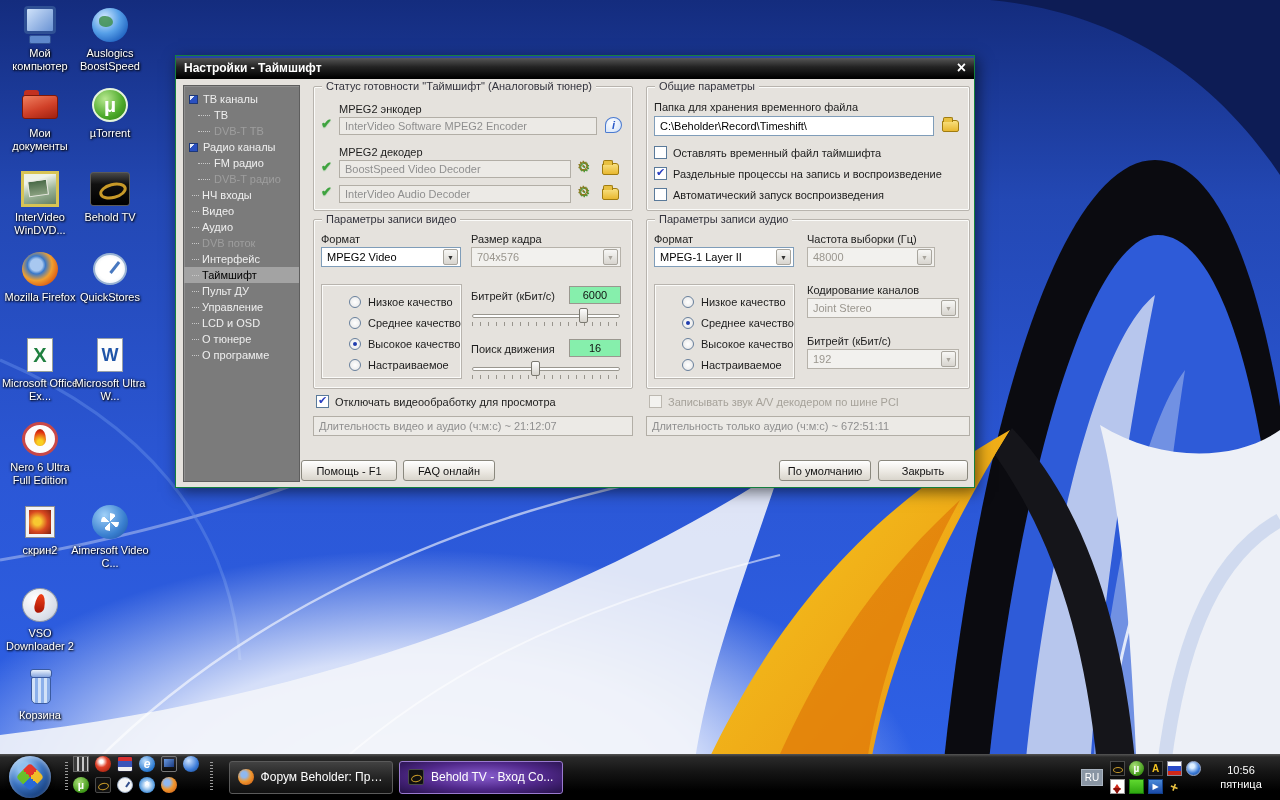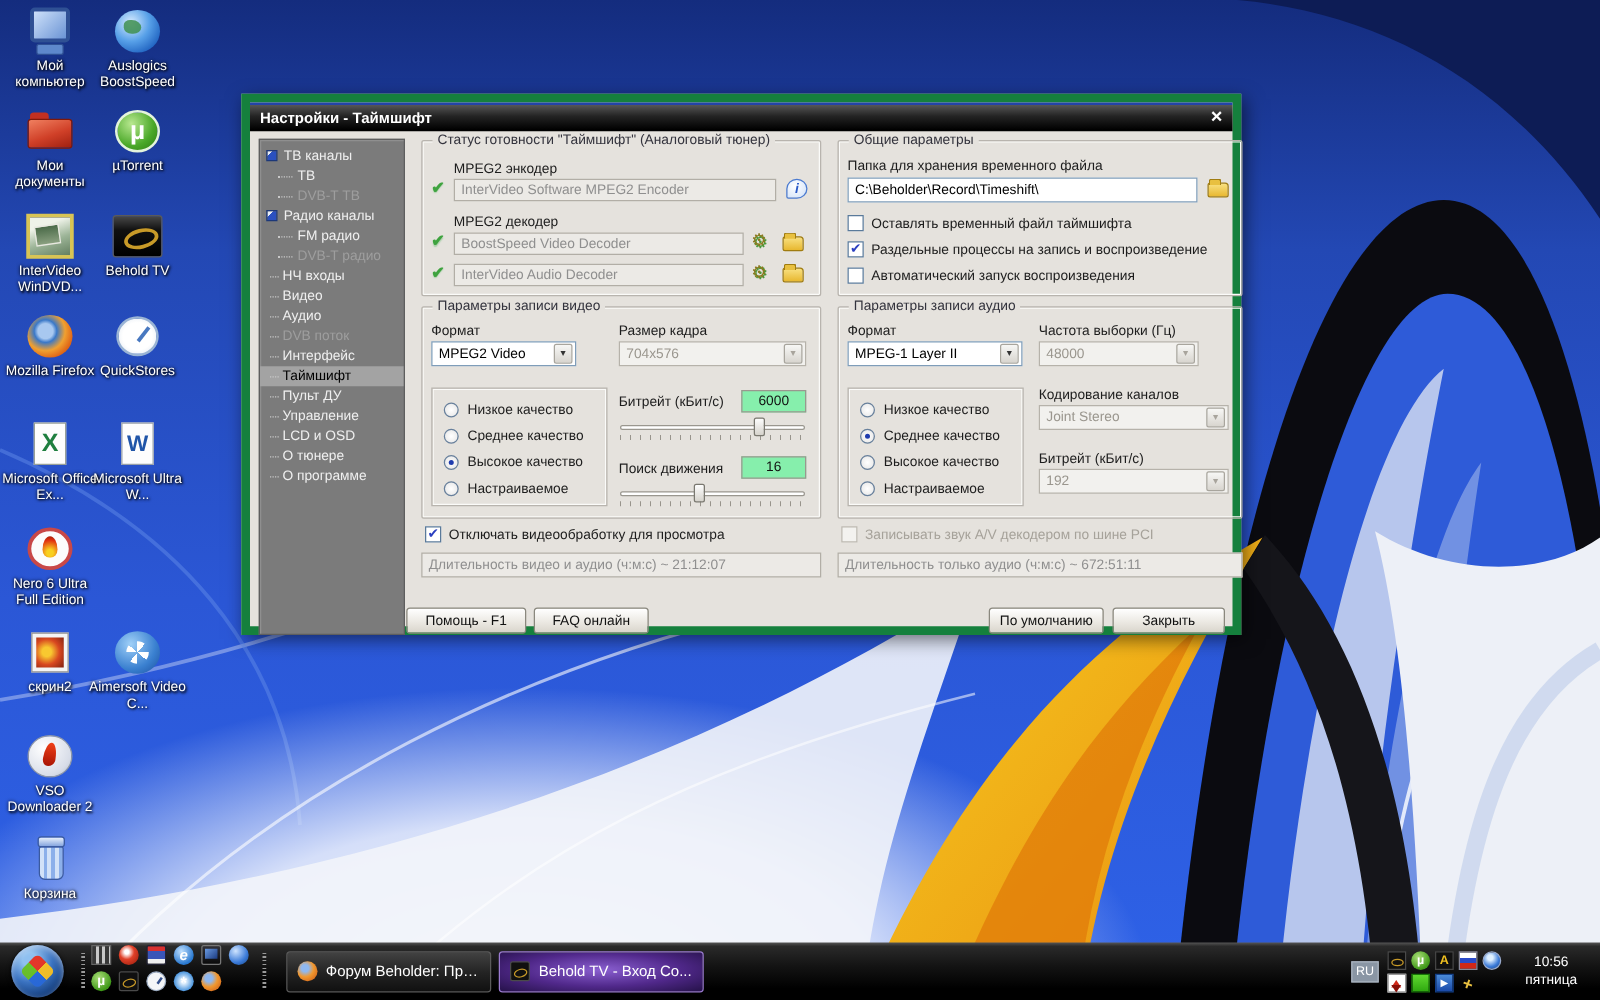--- a/index.html
+++ b/index.html
@@ -50,22 +50,22 @@
   .ic-nero::before{inset:2px;border-radius:50%;background:#fcfcfc;border:3px solid #c84848}
   .ic-nero::after{left:14px;top:9px;width:12px;height:17px;background:radial-gradient(circle at 50% 78%,#f8d020 18%,#e03010 70%,#901808);border-radius:50% 50% 45% 45%/62% 62% 38% 38%}
   .ic-aimersoft::before{inset:2px;border-radius:50%;background:radial-gradient(circle at 35% 30%,#9fd0f8,#3a80d0 60%,#1b4f9e)}
   .ic-aimersoft::after{left:11px;top:10px;width:18px;height:18px;border-radius:50%;background:conic-gradient(#fff 0 40deg,rgba(255,255,255,0) 40deg 90deg,#fff 90deg 130deg,rgba(255,255,255,0) 130deg 180deg,#fff 180deg 220deg,rgba(255,255,255,0) 220deg 270deg,#fff 270deg 310deg,rgba(255,255,255,0) 310deg)}
   .ic-vso::before{inset:2px;border-radius:50%;background:radial-gradient(circle at 35% 30%,#ffffff,#d8dde8 70%,#aeb8c8);border:1px solid #8f98a8}
   .ic-vso::after{left:15px;top:8px;width:10px;height:19px;background:linear-gradient(#f04018,#a81404);border-radius:50% 50% 60% 40%/70% 70% 30% 30%;transform:rotate(10deg)}
   .ic-trash::before{left:10px;top:1px;width:20px;height:7px;background:linear-gradient(#eaf2fc,#84a4de);border:1px solid #3a5a9f;border-radius:3px}
   .ic-trash::after{left:11px;top:9px;width:18px;height:25px;background:repeating-linear-gradient(90deg,#d2e2f8 0 3px,#8cb0ea 3px 6px);border:1px solid #3a5a9f;border-radius:2px 2px 5px 5px}
 
   
-  .dlg { position:absolute; left:193px; top:55px; width:800px; height:433px;
-         background:#e5e2dd; border:7px solid #15803d; box-shadow:3px 4px 14px rgba(0,0,0,.55);margin-top:20px; }
+  .dlg { position:absolute; left:175px; top:55px; width:800px; height:433px;
+         background:#e5e2dd; border:1px solid #15803d; box-shadow:3px 4px 14px rgba(0,0,0,.55); }
   .dlg-title { height:23px; background:linear-gradient(#565656,#232323 45%,#000); border-top:2px solid #2444a8;
                border-bottom:1px solid #000; display:flex; align-items:center; padding:0 8px; }
   .dlg-title .t { color:#fff; font-weight:bold; font-size:12px; }
   .dlg-title .x { margin-left:auto; color:#fff; font-weight:bold; font-size:16px; line-height:16px; cursor:default; }
 
   .sidebar { position:absolute; left:7px; top:29px; width:117px; height:397px; background:#7b7b7b;
              border:1px solid #5e5e5e; box-shadow:inset 1px 1px 0 #8f8f8f; padding-top:5px; overflow:hidden; }
   .sbitem { position:relative; color:#efefef; padding:2px 2px 2px 18px; line-height:12px; white-space:nowrap; }
   .sbitem:not(.parent)::before { content:""; position:absolute; left:8px; top:8px; width:7px; border-top:1px dotted #c9c9c9; }
   .sbitem.child { padding-left:30px; }
@@ -102,21 +102,21 @@
 
   .cmb { position:absolute; height:20px; border:1px solid #7f9db9; background:#fff; color:#000;
          display:flex; align-items:center; padding:0 2px 0 5px; white-space:nowrap; }
   .cmb .arw { margin-left:auto; width:15px; height:16px; background:linear-gradient(#f7f7f5,#d8d5cf);
               border:1px solid #a8a59d; border-radius:2px; display:flex; align-items:center; justify-content:center; }
   .cmb .arw::before { content:"▼"; font-size:7px; color:#333; }
   .cmb.dis { border-color:#b6b2aa; background:#f2f1ee; color:#9a968e; }
   .cmb.dis .arw::before { color:#a8a49c; }
 
   .subbox { position:absolute; border:1px solid #b8b4ae; box-shadow:inset 0 0 0 1px #fbfbf9; }
-  .rad { display:flex; align-items:center; gap:7px; height:21px; padding-left:9px; color:#1d1d1d; }
+  .rad { display:flex; align-items:center; gap:7px; height:21px; padding-left:27px; color:#1d1d1d; }
   .rb { width:12px; height:12px; border:1px solid #68809c; border-radius:50%; background:radial-gradient(#ffffff,#e4e4e4); position:relative; flex:none; }
   .rad.selected .rb::after { content:""; position:absolute; inset:3px; border-radius:50%; background:#1f3cae; }
 
   .cbrow { position:absolute; display:flex; align-items:center; gap:6px; color:#1d1d1d; white-space:nowrap; }
   .cb { width:13px; height:13px; border:1px solid #5a7a9a; background:#fff; position:relative; flex:none; }
   .cbrow.checked .cb::after { content:"✔"; position:absolute; left:1px; top:-2px; font-size:11px; color:#2b3fc0; }
   .cbrow.dis { color:#a6a29a; }
   .cbrow.dis .cb { border-color:#bcb8b0; background:#f3f2ef; }
 
   .sld { position:absolute; }
@@ -370,21 +370,21 @@
     <span class="fold-icon" style="left:288px;top:76px;"></span>
     <span class="ok-icon" style="left:7px;top:97px;"></span>
     <div class="tf" style="left:25px;top:98px;width:232px;">InterVideo Audio Decoder</div>
     <span class="gears-icon" style="left:263px;top:97px;"></span>
     <span class="fold-icon" style="left:288px;top:101px;"></span>
   </div>
 
   <div class="grp" style="left:137px;top:163px;width:320px;height:170px;">
     <span class="cap">Параметры записи видео</span>
     <span class="flabel" style="left:7px;top:13px;">Формат</span>
-    <div class="cmb" style="left:7px;top:27px;width:116px;">
+    <div class="cmb" style="left:7px;top:27px;width:140px;">
         <span>MPEG2 Video</span>
         <span class="arw"></span>
       </div>
     <div class="subbox" style="left:7px;top:64px;width:141px;height:95px;padding-top:6px;">
 
         <div class="rad">
           <span class="rb"></span>
           <span>Низкое качество</span>
         </div>
 

